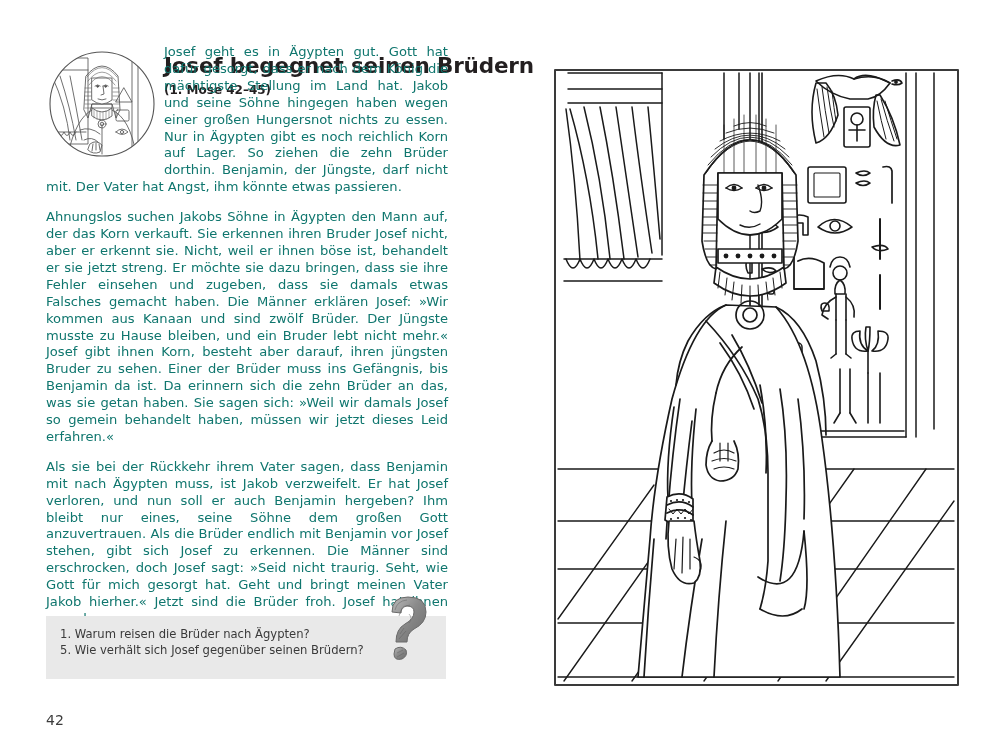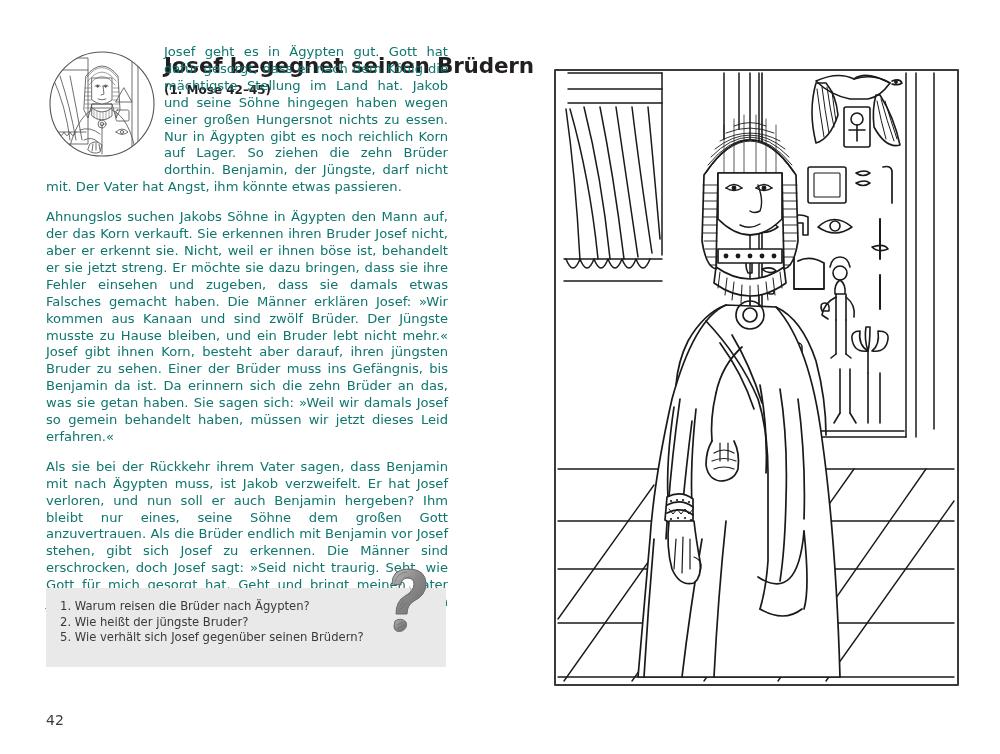--- a/index.html
+++ b/index.html
@@ -91,23 +91,23 @@
     text-justify: inter-word;
     color: #0f766e;
     hyphens: none;
   }
   p.para:last-child { margin-bottom: 0; }
 
   
   #question-box {
     position: absolute;
     left: 46px;
-    top: 588px;
+    top: 616px;
     width: 400px;
-    height: 79px;
+    height: 63px;
     background: #e9e9e9;
   }
   #question-list {
     position: absolute;
     left: 14px;
     top: 11px;
     margin: 0;
     padding: 0;
     list-style: none;
   }
@@ -243,21 +243,20 @@
       <div class="float-block"></div>
       <p class="para">Josef geht es in Ägypten gut. Gott hat dafür gesorgt, dass er nach dem König die mächtigste Stellung im Land hat. Jakob und seine Söhne hingegen haben wegen einer großen Hungersnot nichts zu essen. Nur in Ägypten gibt es noch reichlich Korn auf Lager. So ziehen die zehn Brüder dorthin. Benjamin, der Jüngste, darf nicht mit. Der Vater hat Angst, ihm könnte etwas passieren.</p>
       <p class="para">Ahnungslos suchen Jakobs Söhne in Ägypten den Mann auf, der das Korn verkauft. Sie erkennen ihren Bruder Josef nicht, aber er erkennt sie. Nicht, weil er ihnen böse ist, behandelt er sie jetzt streng. Er möchte sie dazu bringen, dass sie ihre Fehler einsehen und zugeben, dass sie damals etwas Falsches gemacht haben. Die Männer erklären Josef: »Wir kommen aus Kanaan und sind zwölf Brüder. Der Jüngste musste zu Hause bleiben, und ein Bruder lebt nicht mehr.« Josef gibt ihnen Korn, besteht aber darauf, ihren jüngsten Bruder zu sehen. Einer der Brüder muss ins Gefängnis, bis Benjamin da ist. Da erinnern sich die zehn Brüder an das, was sie getan haben. Sie sagen sich: »Weil wir damals Josef so gemein behandelt haben, müssen wir jetzt dieses Leid erfahren.«</p>
       <p class="para">Als sie bei der Rückkehr ihrem Vater sagen, dass Benjamin mit nach Ägypten muss, ist Jakob verzweifelt. Er hat Josef verloren, und nun soll er auch Benjamin hergeben? Ihm bleibt nur eines, seine Söhne dem großen Gott anzuvertrauen. Als die Brüder endlich mit Benjamin vor Josef stehen, gibt sich Josef zu erkennen. Die Männer sind erschrocken, doch Josef sagt: »Seid nicht traurig. Seht, wie Gott für mich gesorgt hat. Geht und bringt meinen Vater Jakob hierher.« Jetzt sind die Brüder froh. Josef hat ihnen vergeben.</p>
     </div>
   </div>
 
   <div id="question-box" style="background: rgb(233, 233, 233);">
     <ul id="question-list">
       <li>1. Warum reisen die Brüder nach Ägypten?</li>
-      <li>2. Wie heißt der jüngste Bruder?</li>
       <li>5. Wie verhält sich Josef gegenüber seinen Brüdern?</li>
     </ul>
     <div id="qmark">
       <svg width="58" height="72" viewBox="0 0 58 72" xmlns="http://www.w3.org/2000/svg">
         <defs>
           <linearGradient id="qg" x1="0" y1="0" x2="1" y2="1">
             <stop offset="0%" stop-color="#b9b9b9"></stop>
             <stop offset="45%" stop-color="#8a8a8a"></stop>
             <stop offset="100%" stop-color="#6d6d6d"></stop>
           </linearGradient>

